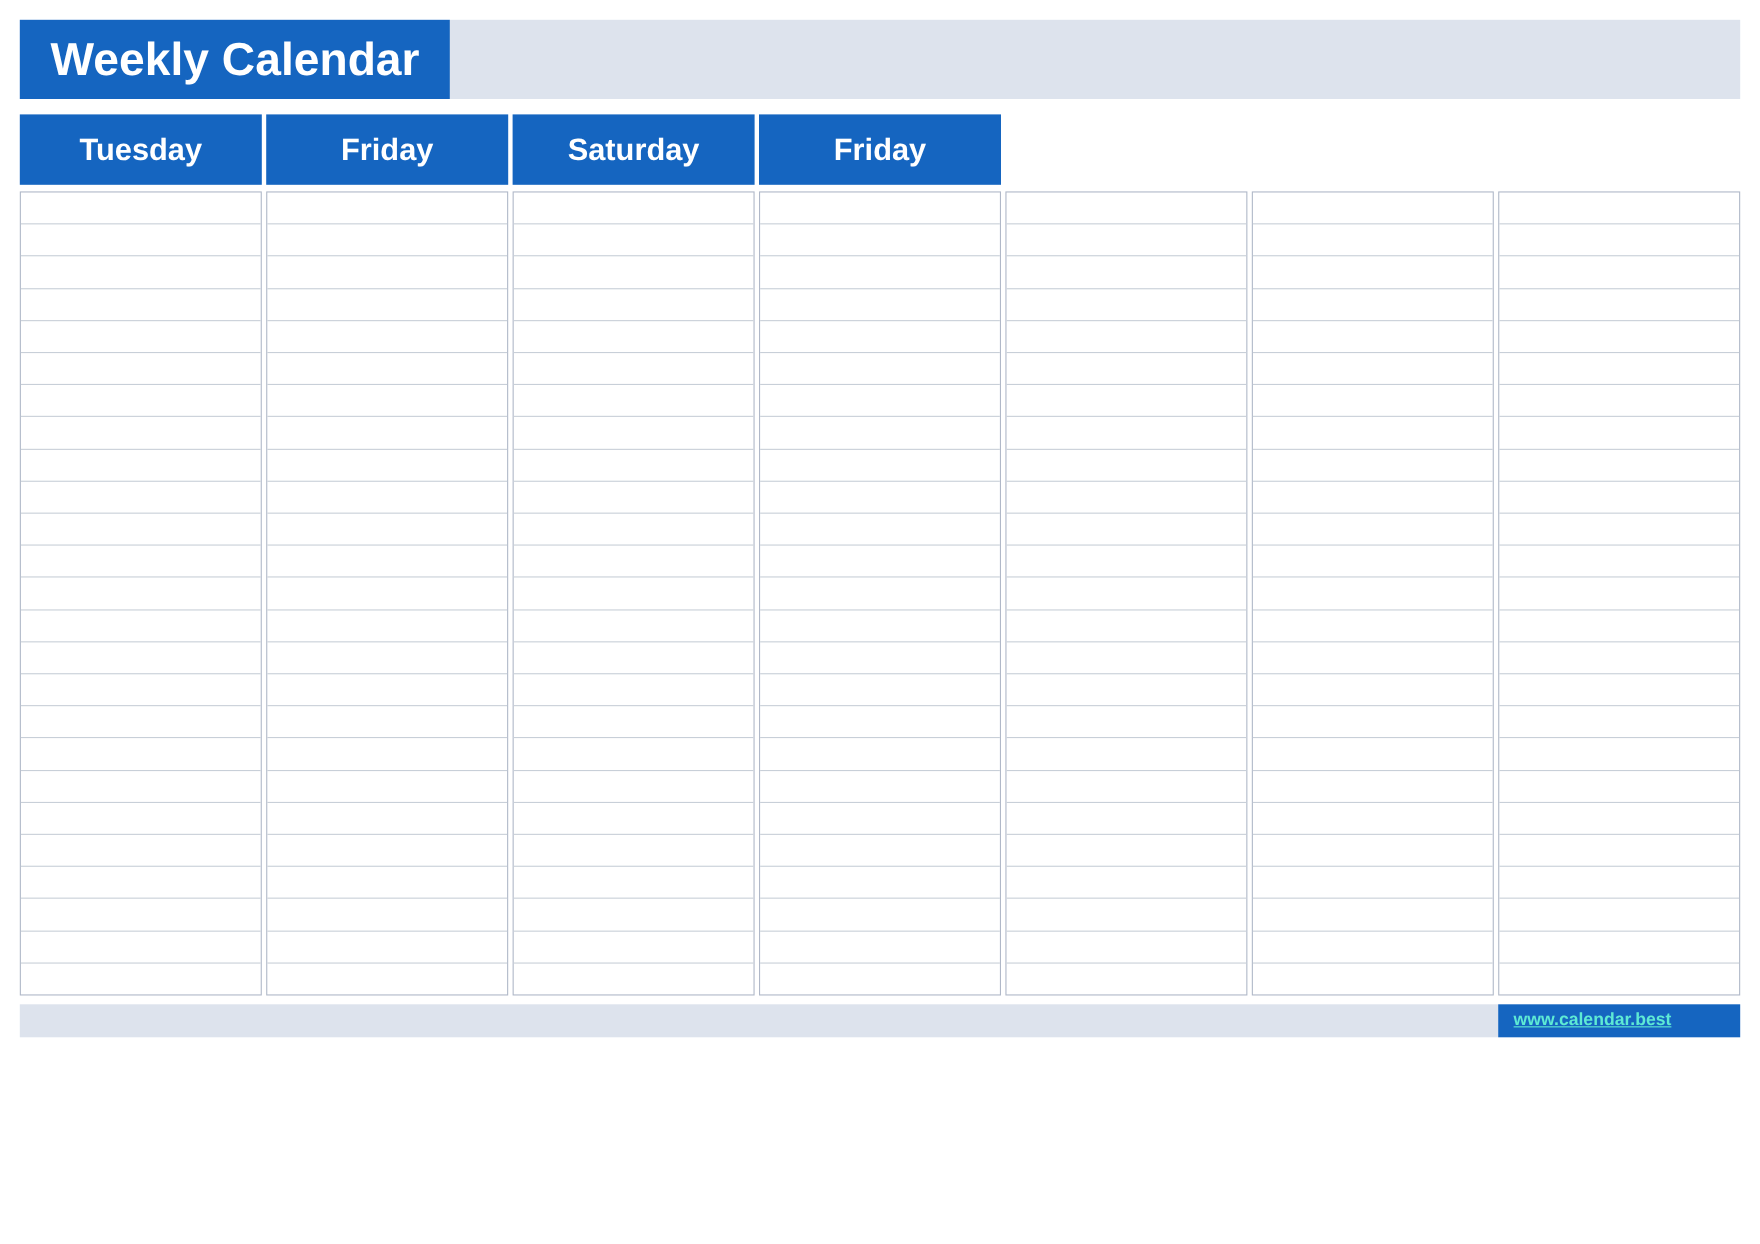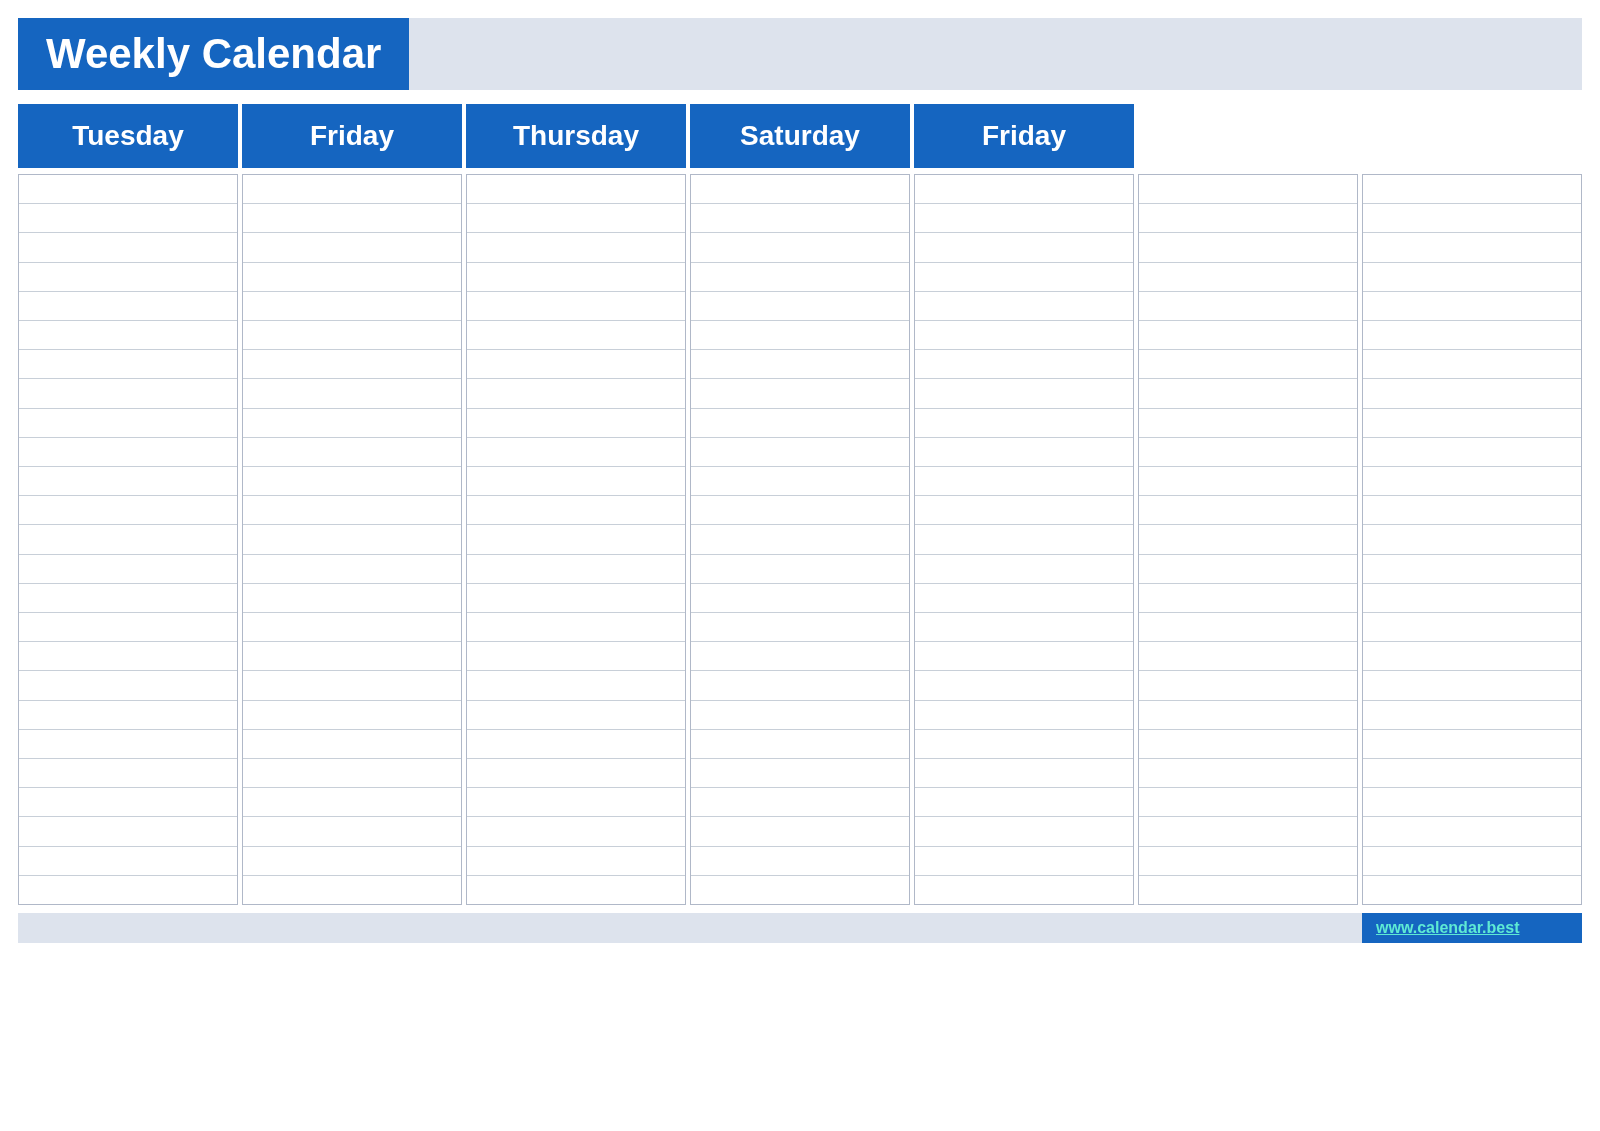--- a/index.html
+++ b/index.html
@@ -133,21 +133,20 @@
   <div class="header">
     <div class="header-title-box">
       <span class="header-title">Weekly Calendar</span>
     </div>
     <div class="header-right"></div>
   </div>
 
   <div class="days-header">
     <div class="day-header">Tuesday</div>
     <div class="day-header">Friday</div>
-    <div class="day-header">Thursday</div>
     <div class="day-header">Saturday</div>
     <div class="day-header">Friday</div>
   </div>
 
   <div class="calendar-grid" id="calendar-grid">
 
   <div class="day-column">
         <div class="day-row"></div>
         <div class="day-row"></div>
         <div class="day-row"></div>

